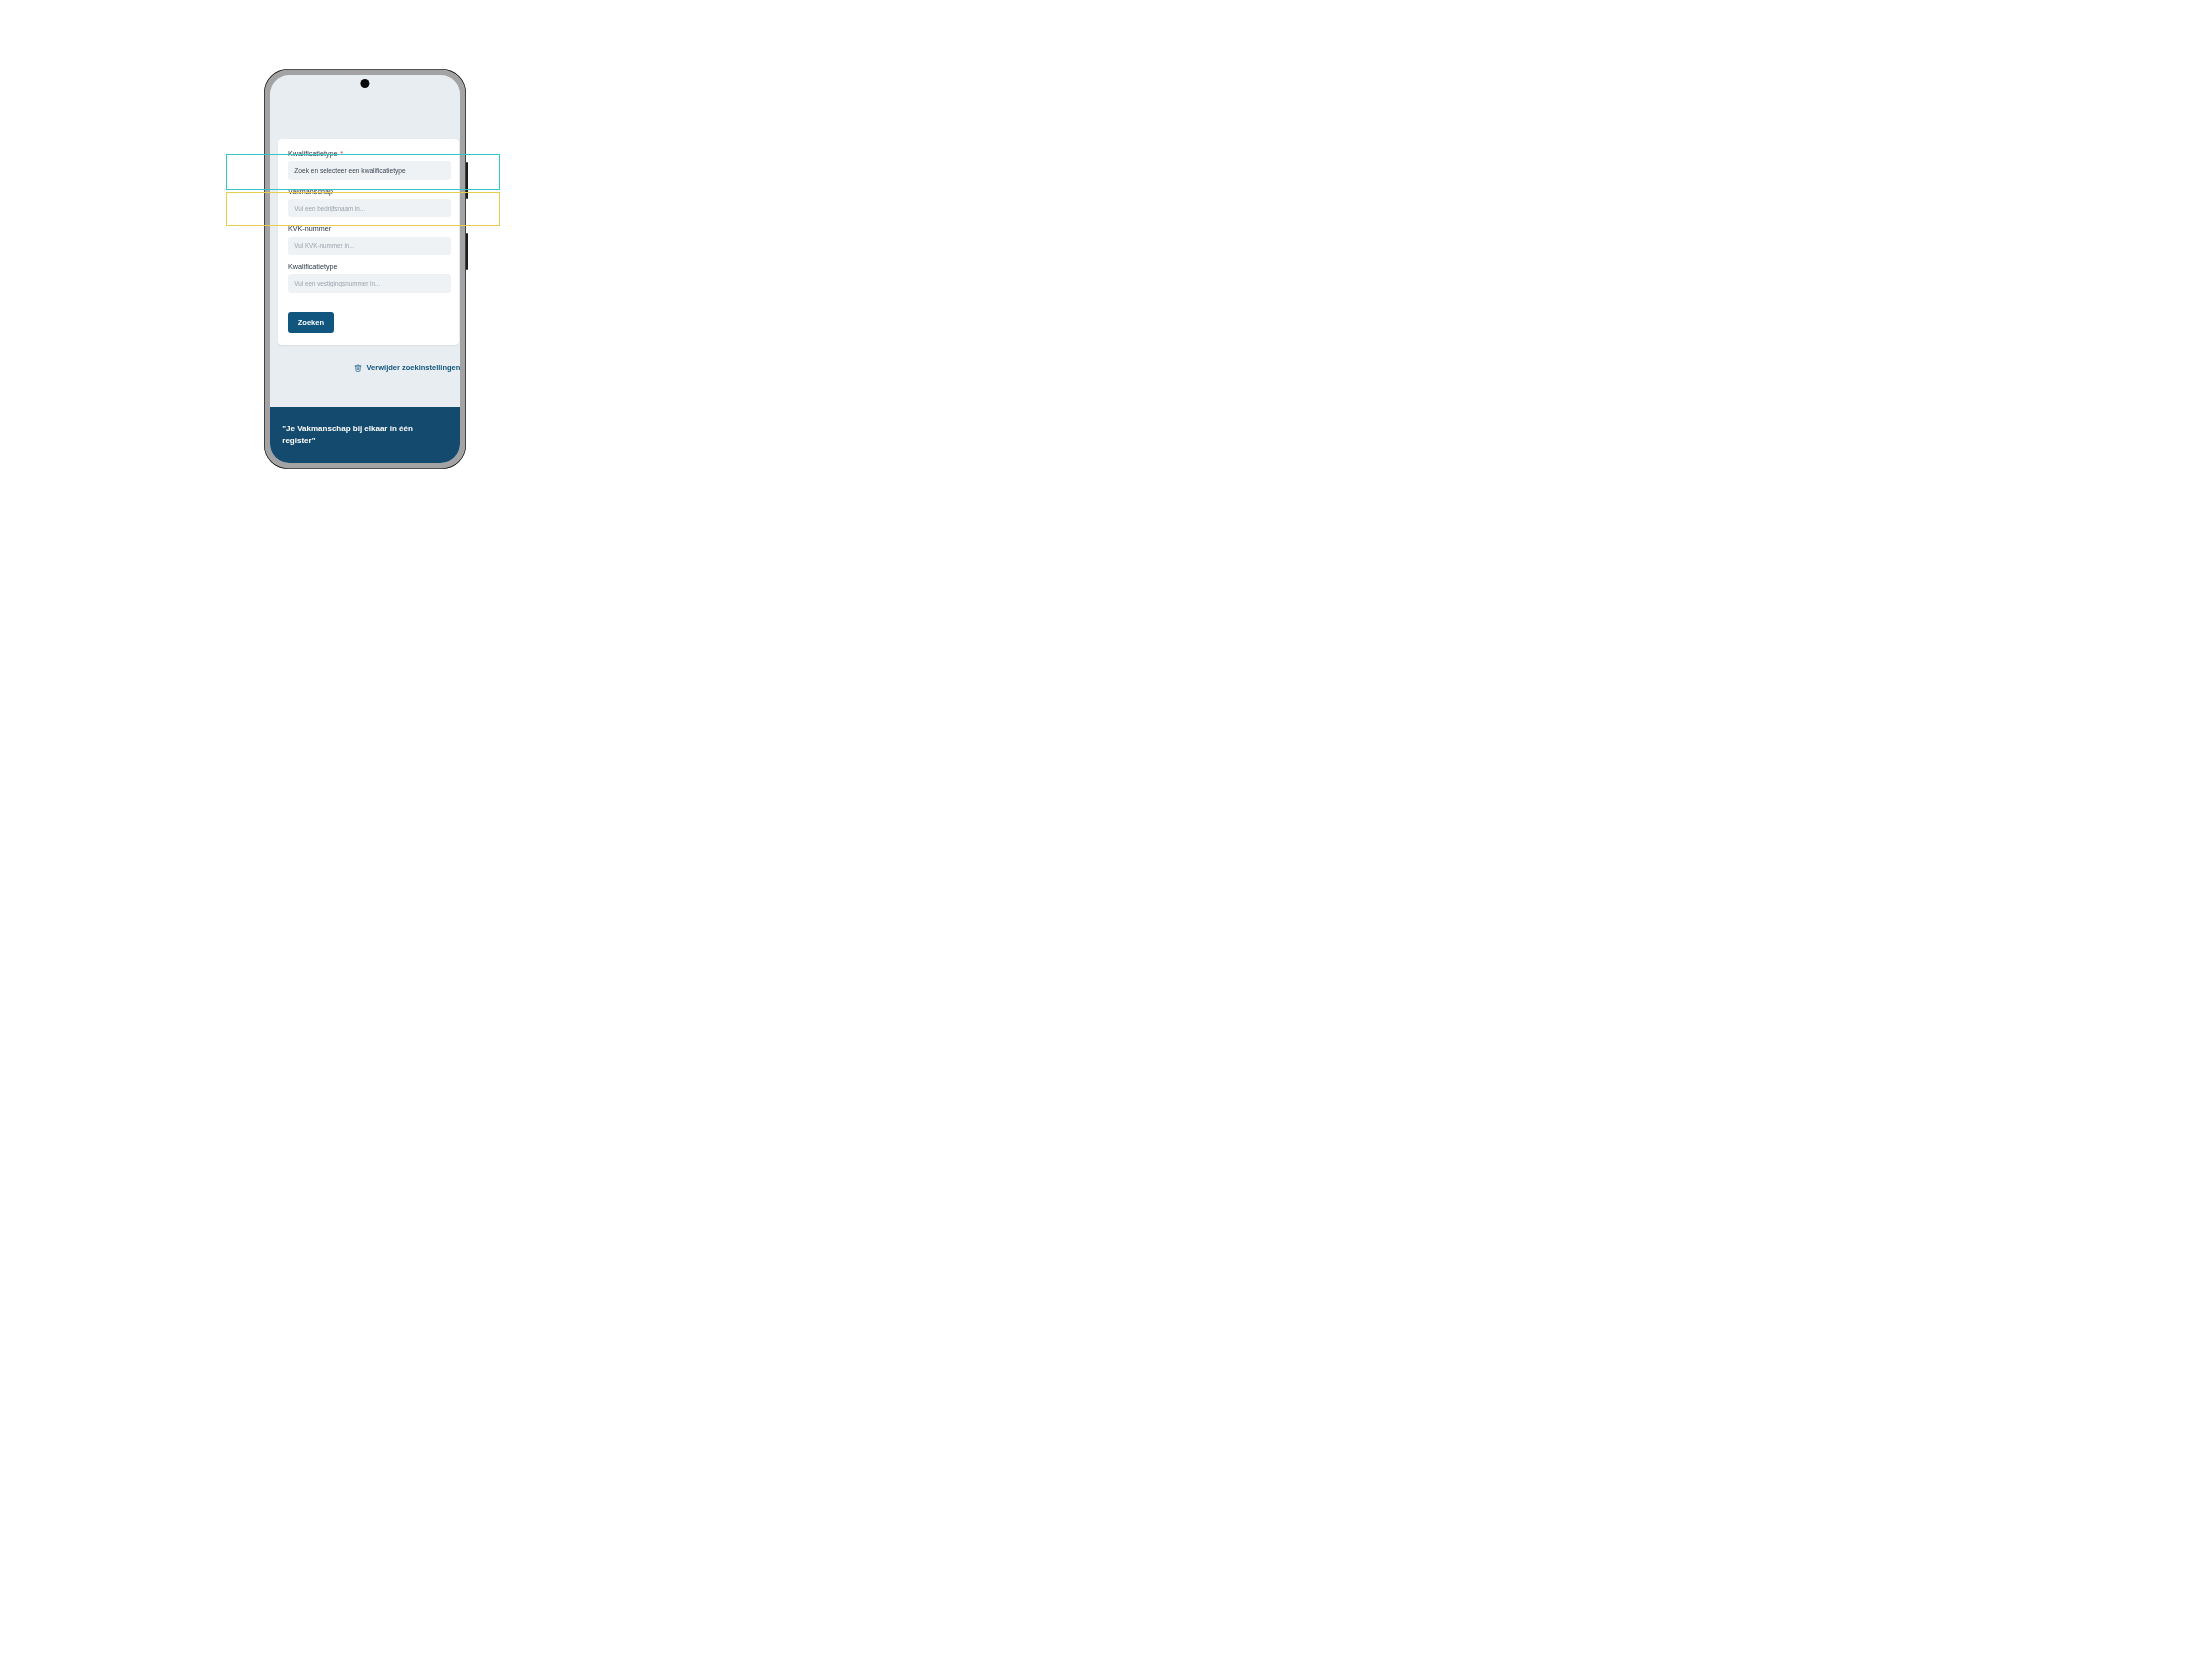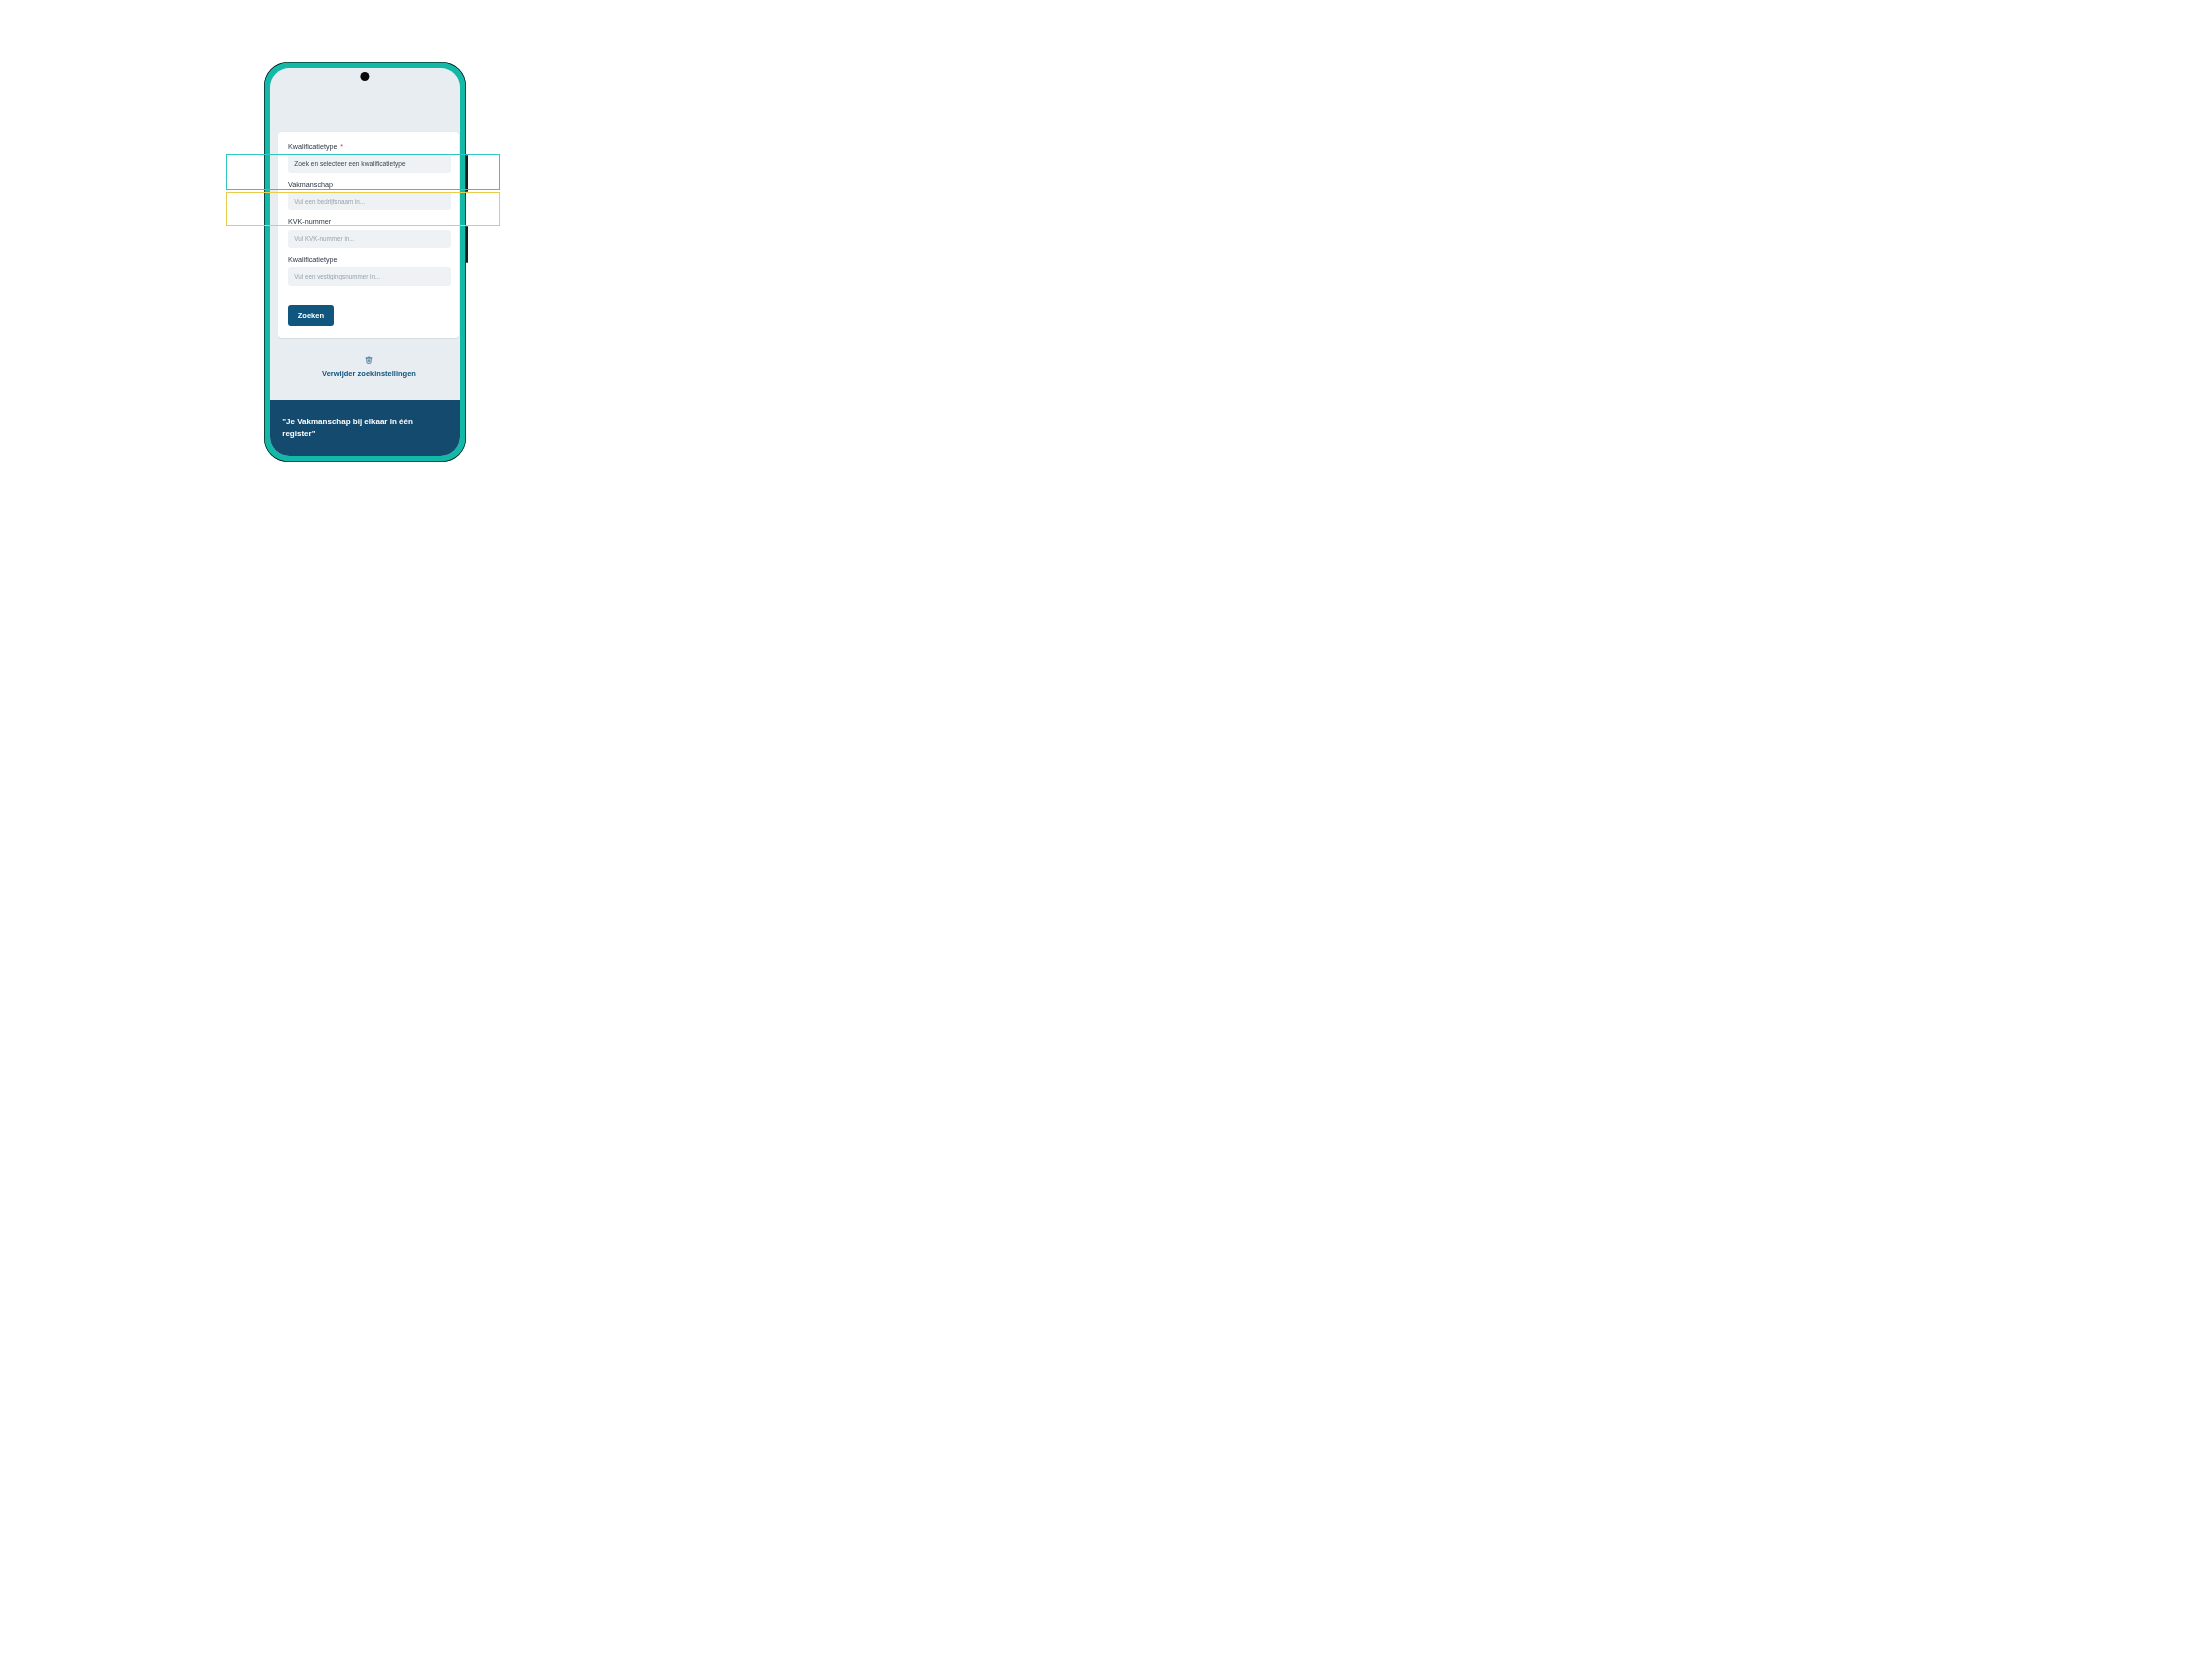--- a/index.html
+++ b/index.html
@@ -6,24 +6,24 @@
   body {
     font-family: -apple-system, BlinkMacSystemFont, 'Segoe UI', Arial, sans-serif;
     background: #ffffff;
     width: 735px;
     height: 551px;
     position: relative;
   }
   .phone-frame {
     position: absolute;
     left: 264px;
-    top: 62px;
+    top: 69px;
     width: 202px;
     height: 400px;
-    background: #14b8a6;
+    background: #a3a3a3;
     border-radius: 24px;
     padding: 5.7px 5.7px;
     box-shadow: 0 0 0 0.6px #000 inset;
   }
   .side-button-right-1 {
     position: absolute;
     right: -2.3px;
     top: 93px;
     width: 2.3px;
     height: 37px;
@@ -114,21 +114,20 @@
     display: flex;
     align-items: center;
     justify-content: flex-end;
     gap: 4.6px;
     color: #10567f;
     font-size: 7.5px;
     font-weight: 600;
     margin-top: 18.4px;
     padding-right: 0;
     overflow: hidden;
-    flex-direction: column;
   }
   .reset-row .trash-icon {
     width: 8px;
     height: 8px;
     flex-shrink: 0;
   }
   .reset-link {
     cursor: pointer;
     white-space: nowrap;
   }

